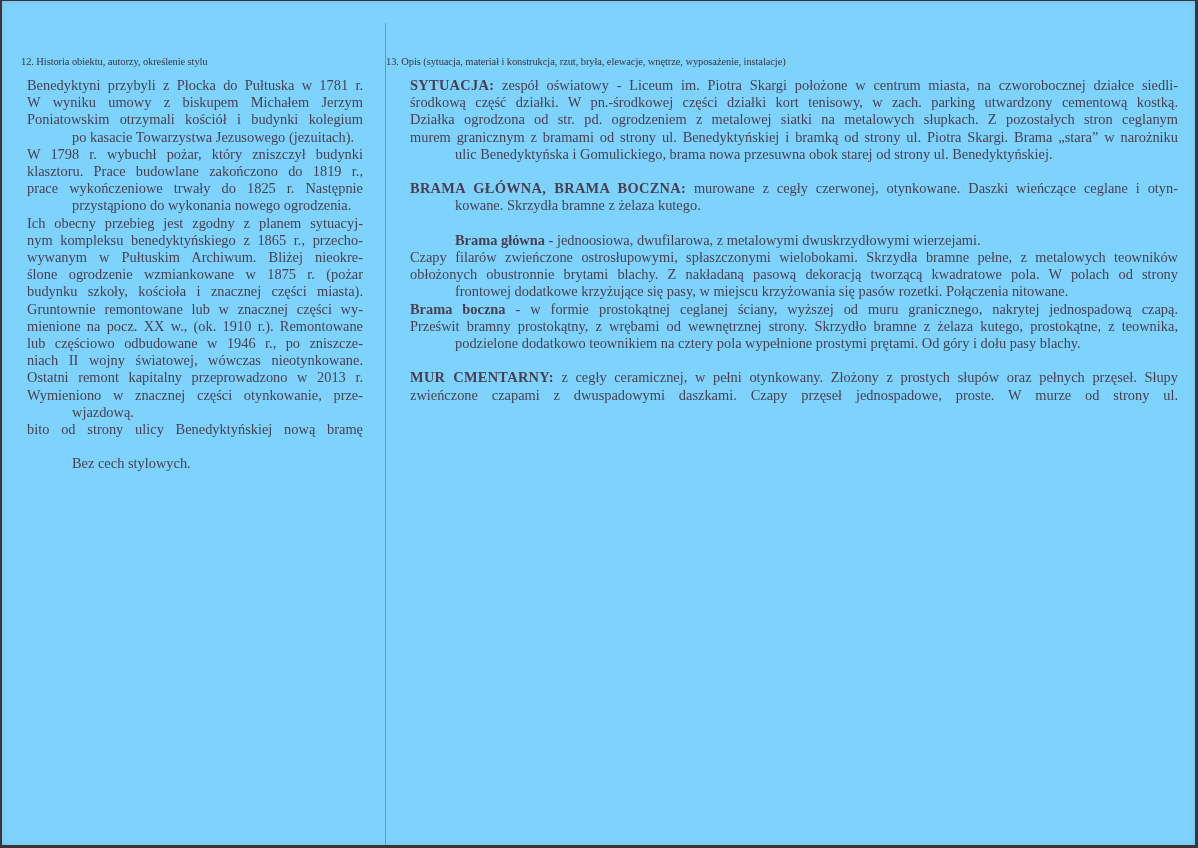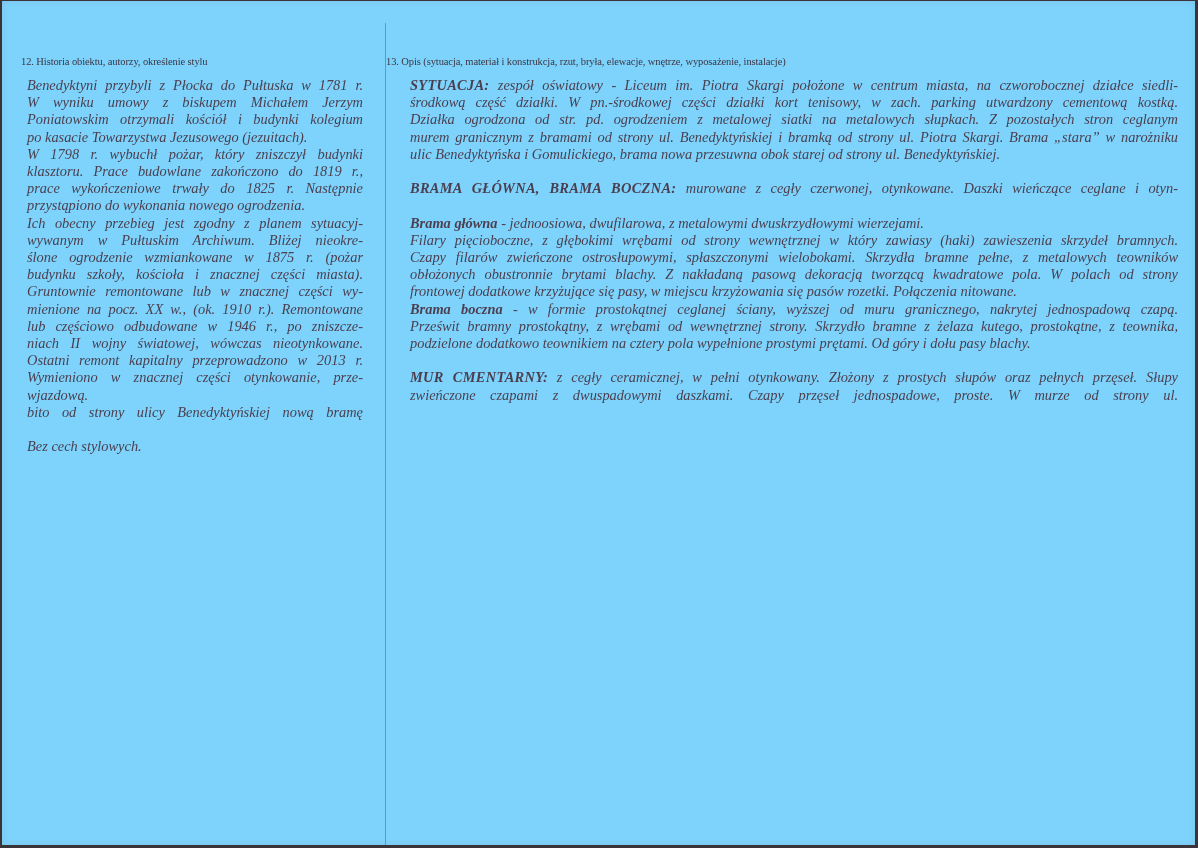--- a/index.html
+++ b/index.html
@@ -28,42 +28,43 @@
     .col-left .heading { left: 19px; top: 55px; }
     .col-right .heading { left: 0; top: 55px; }
     .body-text {
       position: absolute;
       font-family: "Liberation Serif", serif;
       font-size: 14.4px; line-height: 17.2px; color: #4b3f4f;
       text-align: justify;
     }
     .col-left .body-text { left: 25px; top: 76px; width: 336px; }
     .col-right .body-text { left: 24px; top: 76px; width: 768px; }
-    .line { display: block; white-space: nowrap; text-align-last: justify; text-align: justify; font-style: italic; }
-    .line.last { text-align-last: left; }
+    .line { display: block; white-space: nowrap; text-align-last: justify; text-align: justify; }
+    .line.last { text-align-last: left; margin-left: 45px; }
     .gap { display: block; height: 17.2px; }
     .b { font-weight: bold; letter-spacing: 0.3px; }
   </style>
 </head>
 <body>
 
 <div class="sheet">
 
   <div class="col-left">
     <div class="heading">12. Historia obiektu, autorzy, określenie stylu</div>
     <div class="body-text">
       <span class="line">Benedyktyni przybyli z Płocka do Pułtuska w 1781 r.</span>
       <span class="line">W wyniku umowy z biskupem Michałem Jerzym</span>
       <span class="line">Poniatowskim otrzymali kościół i budynki kolegium</span>
       <span class="line last">po kasacie Towarzystwa Jezusowego (jezuitach).</span>
       <span class="line">W 1798 r. wybuchł pożar, który zniszczył budynki</span>
       <span class="line">klasztoru. Prace budowlane zakończono do 1819 r.,</span>
       <span class="line">prace wykończeniowe trwały do 1825 r. Następnie</span>
       <span class="line last">przystąpiono do wykonania nowego ogrodzenia.</span>
       <span class="line">Ich obecny przebieg jest zgodny z planem sytuacyj-</span>
+      <span class="line">nym kompleksu benedyktyńskiego z 1865 r., przecho-</span>
       <span class="line">wywanym w Pułtuskim Archiwum. Bliżej nieokre-</span>
       <span class="line">ślone ogrodzenie wzmiankowane w 1875 r. (pożar</span>
       <span class="line">budynku szkoły, kościoła i znacznej części miasta).</span>
       <span class="line">Gruntownie remontowane lub w znacznej części wy-</span>
       <span class="line">mienione na pocz. XX w., (ok. 1910 r.). Remontowane</span>
       <span class="line">lub częściowo odbudowane w 1946 r., po zniszcze-</span>
       <span class="line">niach II wojny światowej, wówczas nieotynkowane.</span>
       <span class="line">Ostatni remont kapitalny przeprowadzono w 2013 r.</span>
       <span class="line">Wymieniono w znacznej części otynkowanie, prze-</span>
       <span class="line last">wjazdową.</span>
@@ -80,24 +81,24 @@
     <div class="body-text">
 
       <span class="line"><span class="b">SYTUACJA:</span><span> zespół oświatowy - Liceum im. Piotra Skargi położone w centrum miasta, na czworobocznej działce siedli-</span></span>
       <span class="line">środkową część działki. W pn.-środkowej części działki kort tenisowy, w zach. parking utwardzony cementową kostką.</span>
       <span class="line">Działka ogrodzona od str. pd. ogrodzeniem z metalowej siatki na metalowych słupkach. Z pozostałych stron ceglanym</span>
       <span class="line">murem granicznym z bramami od strony ul. Benedyktyńskiej i bramką od strony ul. Piotra Skargi. Brama „stara” w narożniku</span>
       <span class="line last">ulic Benedyktyńska i Gomulickiego, brama nowa przesuwna obok starej od strony ul. Benedyktyńskiej.</span>
       <span class="gap"></span>
 
       <span class="line"><span class="b">BRAMA GŁÓWNA, BRAMA BOCZNA:</span><span> murowane z cegły czerwonej, otynkowane. Daszki wieńczące ceglane i otyn-</span></span>
+      <span class="line last">kowane. Skrzydła bramne z żelaza kutego.</span>
       <span class="gap"></span>
 
       <span class="line last"><span class="b" style="letter-spacing:0">Brama główna</span><span> - jednoosiowa, dwufilarowa, z metalowymi dwuskrzydłowymi wierzejami.</span></span>
-      <span class="line">Filary pięcioboczne, z głębokimi wrębami od strony wewnętrznej w który zawiasy (haki) zawieszenia skrzydeł bramnych.</span>
       <span class="line">Czapy filarów zwieńczone ostrosłupowymi, spłaszczonymi wielobokami. Skrzydła bramne pełne, z metalowych teowników</span>
       <span class="line">obłożonych obustronnie brytami blachy. Z nakładaną pasową dekoracją tworzącą kwadratowe pola. W polach od strony</span>
       <span class="line last">frontowej dodatkowe krzyżujące się pasy, w miejscu krzyżowania się pasów rozetki. Połączenia nitowane.</span>
 
       <span class="line"><span class="b" style="letter-spacing:0">Brama boczna</span><span> - w formie prostokątnej ceglanej ściany, wyższej od muru granicznego, nakrytej jednospadową czapą.</span></span>
       <span class="line">Prześwit bramny prostokątny, z wrębami od wewnętrznej strony. Skrzydło bramne z żelaza kutego, prostokątne, z teownika,</span>
       <span class="line last">podzielone dodatkowo teownikiem na cztery pola wypełnione prostymi prętami. Od góry i dołu pasy blachy.</span>
       <span class="gap"></span>
 
       <span class="line"><span class="b">MUR CMENTARNY:</span><span> z cegły ceramicznej, w pełni otynkowany. Złożony z prostych słupów oraz pełnych przęseł. Słupy</span></span>

